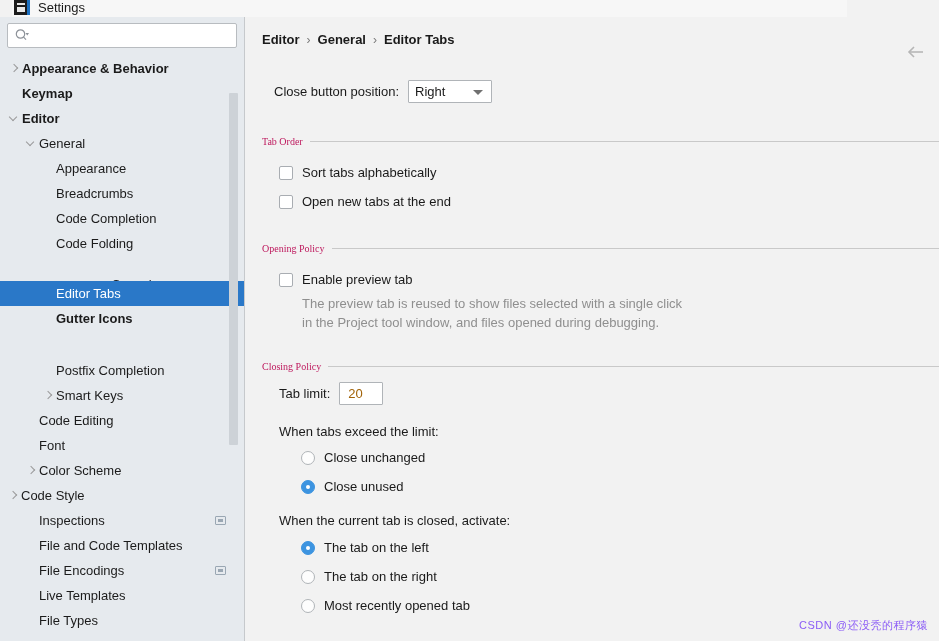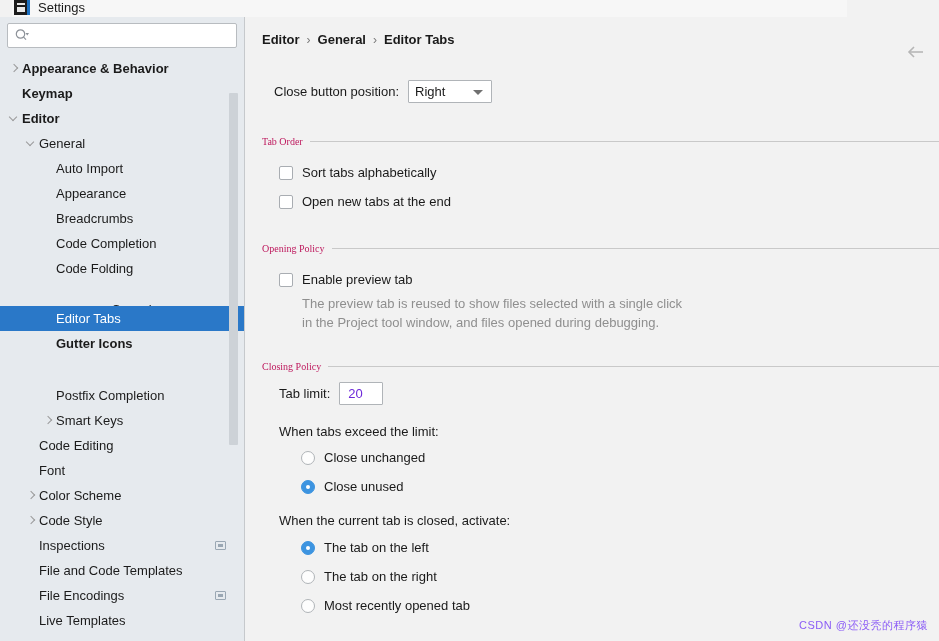--- a/index.html
+++ b/index.html
@@ -178,21 +178,21 @@
   .sub-label { position: absolute; font-size: 13px; color: #1a1a1a; }
 
   .spinner {
     width: 44px; height: 23px; background: #ffffff;
     border: 1px solid #b0b4b8; border-radius: 1px;
     font-size: 13px; color: #1a1a1a;
     display: flex; align-items: center; padding: 0 6px;
   }
   .spinner input {
     border: none; outline: none; background: transparent; width: 100%;
-    font-family: "Liberation Sans", sans-serif; font-size: 13px; color: #6d28d9;
+    font-family: "Liberation Sans", sans-serif; font-size: 13px; color: #a16207;
   }
 
   .watermark {
     position: absolute; right: 11px; bottom: 8px;
     font-size: 11px; color: #8b5cf6;
     font-family: "Liberation Sans", "DejaVu Sans", sans-serif;
     letter-spacing: 0.5px; white-space: nowrap;
   }
 </style>
 </head>
@@ -232,24 +232,20 @@
         <div class="tree-item bold" style="padding-left: 6px;">
           <span class="tw expanded"></span>
           <span class="tree-label">Editor</span>
         </div>
         <div class="tree-item" style="padding-left: 23px;">
           <span class="tw expanded"></span>
           <span class="tree-label">General</span>
         </div>
         <div class="tree-item" style="padding-left: 40px;">
           <span class="tw"></span>
-          <span class="tree-label">Auto Import</span>
-        </div>
-        <div class="tree-item" style="padding-left: 40px;">
-          <span class="tw"></span>
           <span class="tree-label">Appearance</span>
         </div>
         <div class="tree-item" style="padding-left: 40px;">
           <span class="tw"></span>
           <span class="tree-label">Breadcrumbs</span>
         </div>
         <div class="tree-item" style="padding-left: 40px;">
           <span class="tw"></span>
           <span class="tree-label">Code Completion</span>
         </div>
@@ -282,21 +278,21 @@
           <span class="tree-label">Code Editing</span>
         </div>
         <div class="tree-item" style="padding-left: 23px; text-align: center;">
           <span class="tw"></span>
           <span class="tree-label">Font</span>
         </div>
         <div class="tree-item" style="padding-left: 23px;">
           <span class="tw collapsed"></span>
           <span class="tree-label">Color Scheme</span>
         </div>
-        <div class="tree-item" style="padding-left: 23px;">
+        <div class="tree-item" style="padding-left: 5px;">
           <span class="tw collapsed"></span>
           <span class="tree-label">Code Style</span>
         </div>
         <div class="tree-item" style="padding-left: 23px;">
           <span class="tw"></span>
           <span class="tree-label">Inspections</span>
           <span class="proj-icon"></span>
         </div>
         <div class="tree-item" style="padding-left: 23px; align-items: center;">
           <span class="tw"></span>

